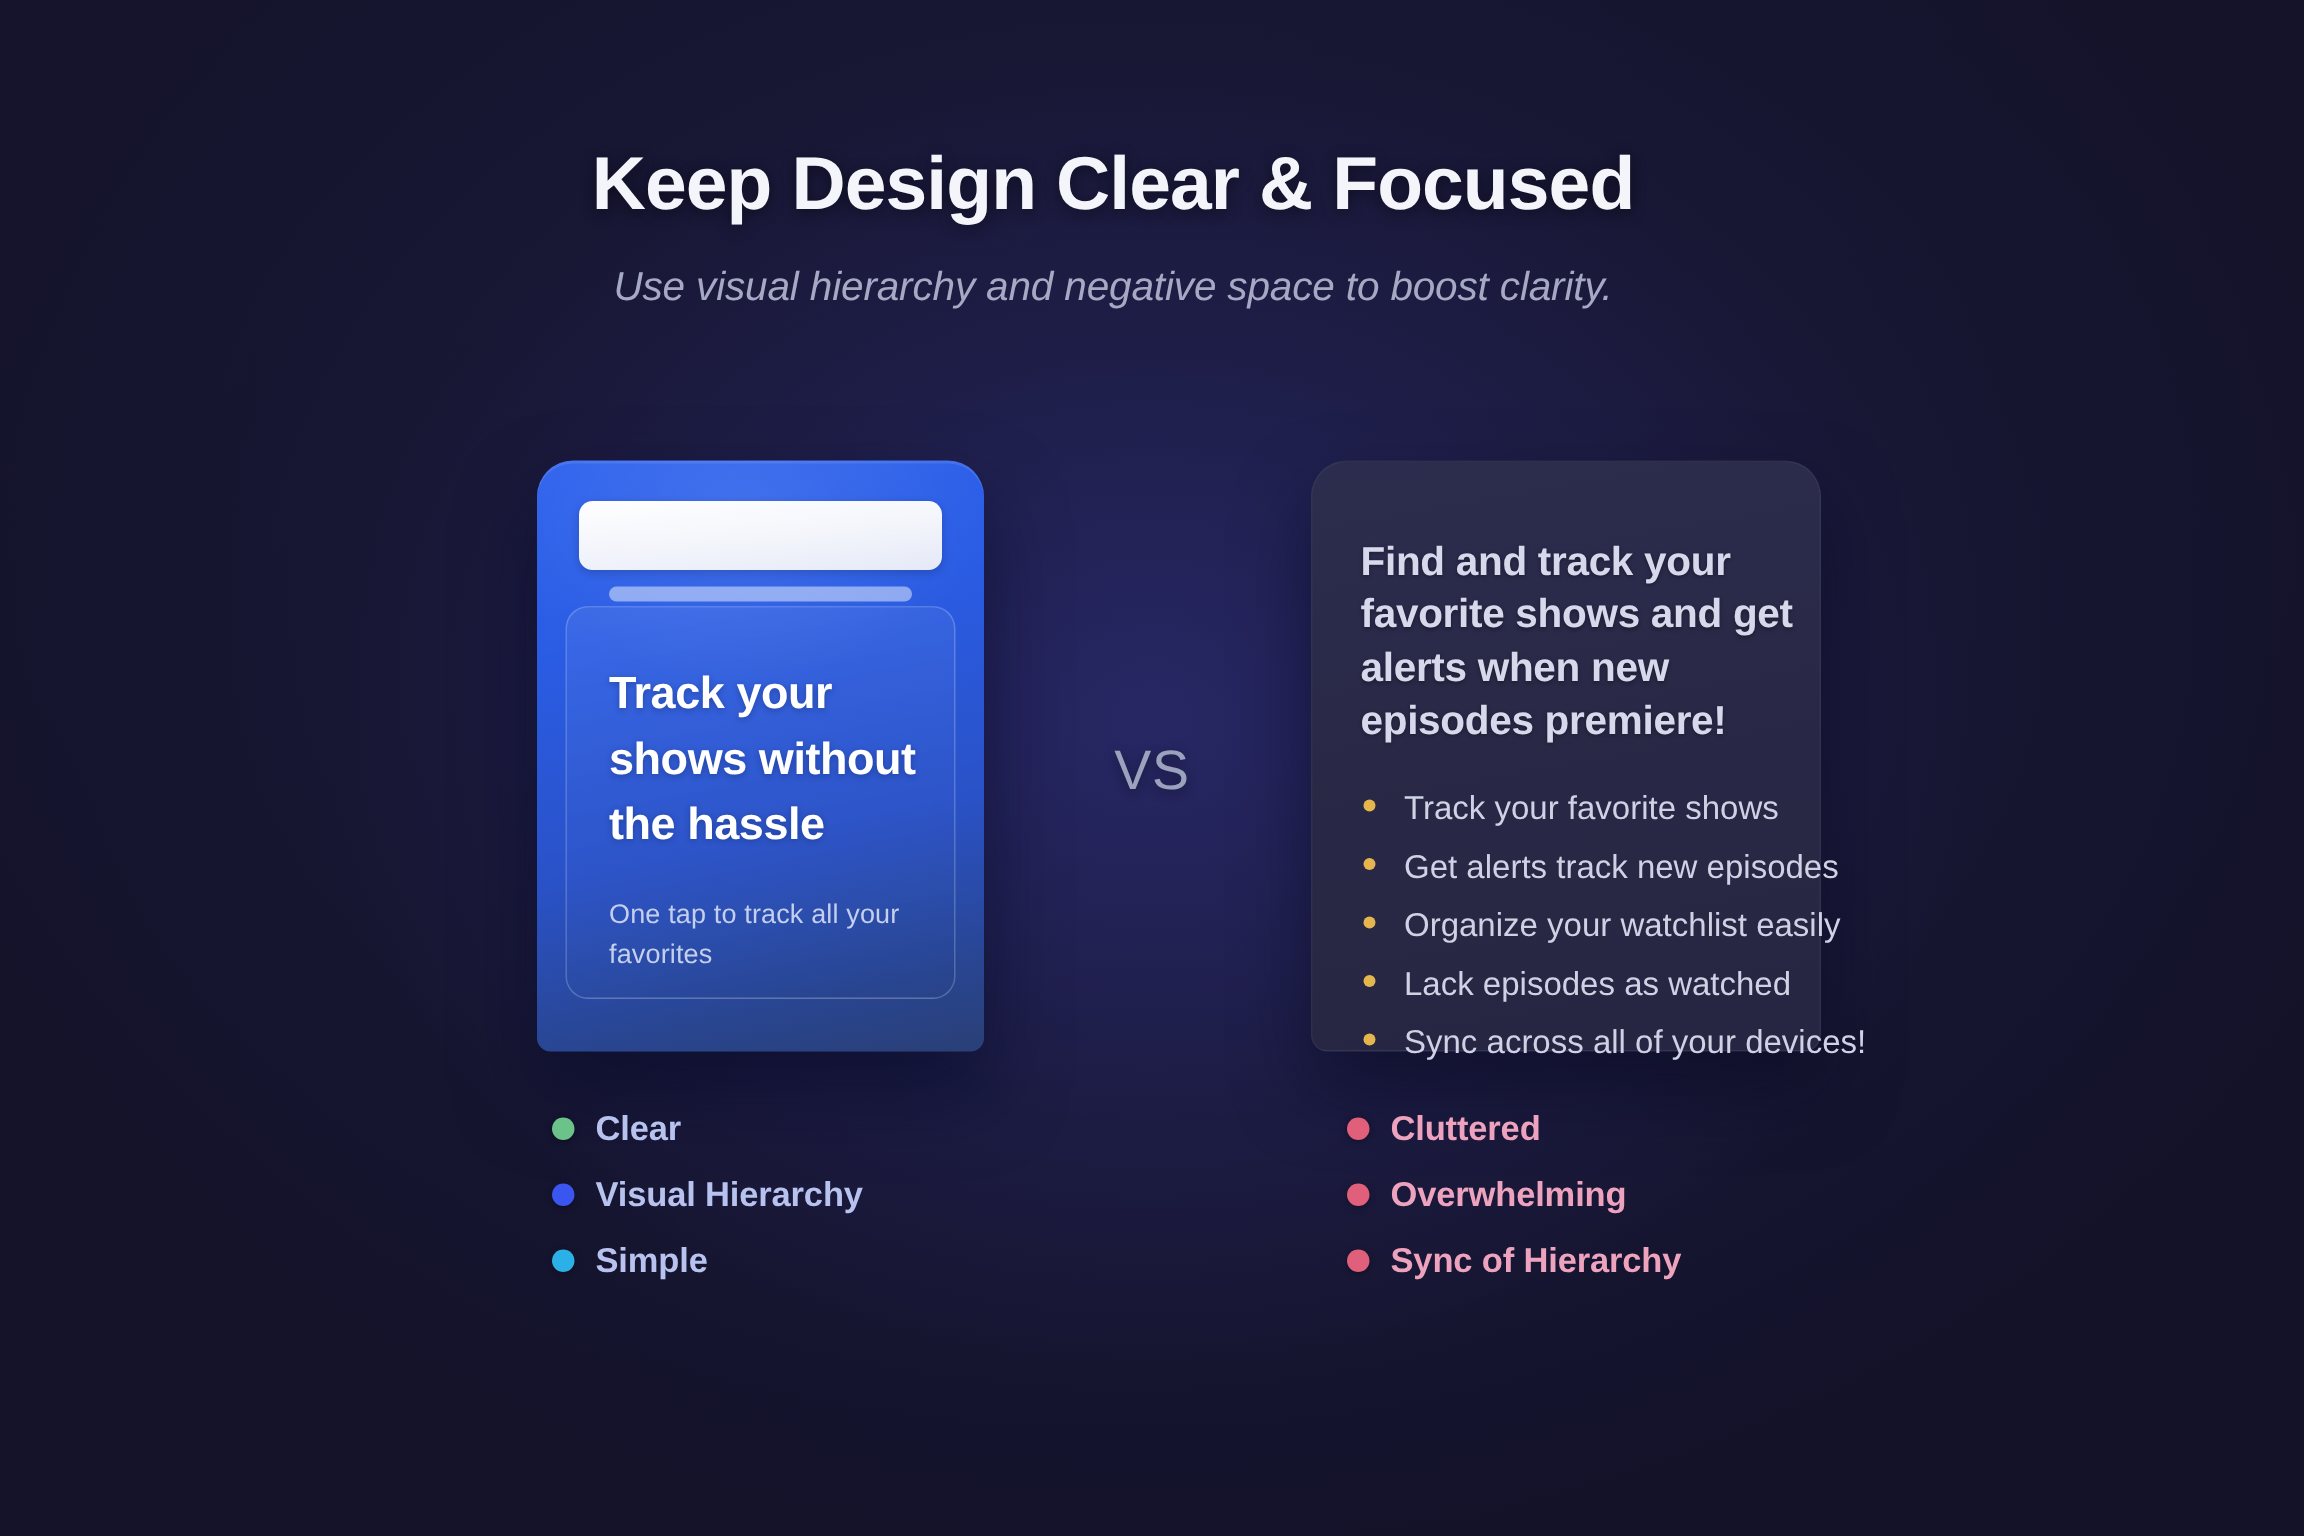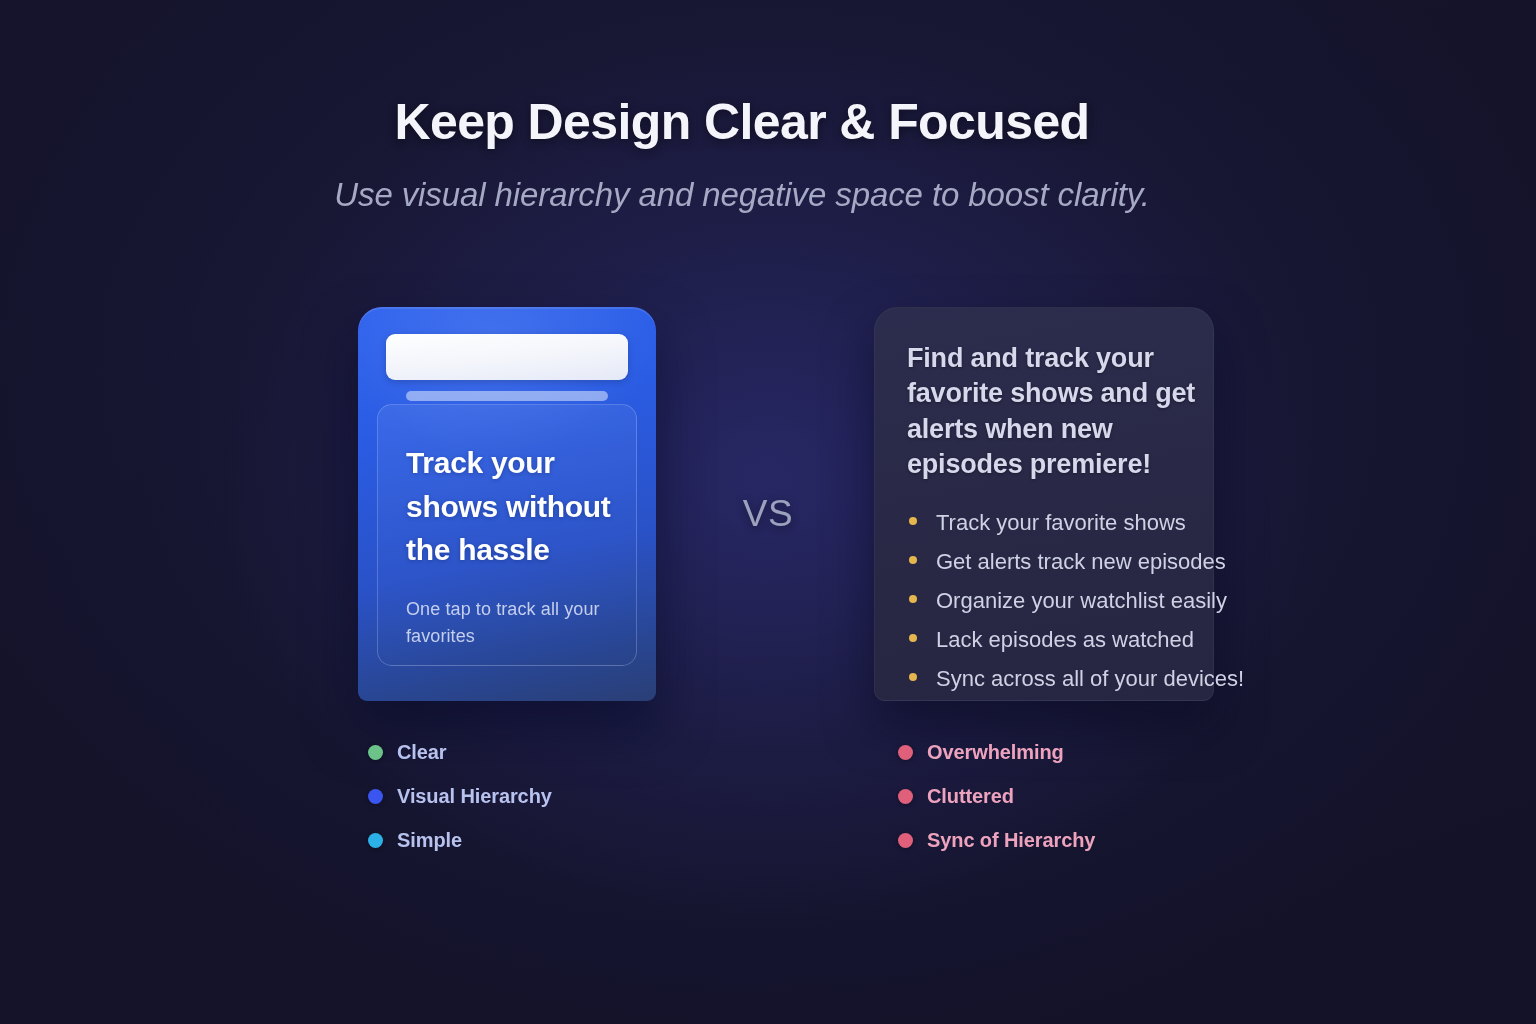--- a/index.html
+++ b/index.html
@@ -36,21 +36,21 @@
     margin: 0;
     font-size: 50px;
     line-height: 1.06;
     font-weight: bold;
     color: #f4f5fa;
     letter-spacing: -0.6px;
     text-shadow: 0 2px 10px rgba(0,0,0,0.45);
   }
   .page-subtitle {
     margin: 26px 0 0 0;
-    font-size: 33px;
+    font-size: 27px;
     line-height: 1.2;
     font-style: italic;
     font-weight: normal;
     color: #a6a9c4;
     letter-spacing: -0.1px;
   }
 
   
   .compare {
     position: absolute;
@@ -149,21 +149,21 @@
     position: absolute;
     left: 874px;
     top: 0;
     width: 340px;
     height: 394px;
     box-sizing: border-box;
     border-radius: 24px 24px 11px 11px;
     background: linear-gradient(170deg, #2c2c4e 0%, #292947 45%, #262642 100%);
     border: 1px solid rgba(255,255,255,0.045);
     box-shadow: 0 24px 48px rgba(5,8,30,0.50);
-    padding: 33px 0 0 32px;
+    padding: 49px 0 0 32px;
   }
   .bad-heading {
     margin: 0;
     width: 312px;
     font-size: 27px;
     line-height: 1.31;
     font-weight: bold;
     color: #d6d9ec;
     letter-spacing: -0.2px;
     text-shadow: 0 1px 3px rgba(0,0,0,0.35);
@@ -212,21 +212,21 @@
   }
   .tag-dot {
     width: 15px;
     height: 15px;
     border-radius: 50%;
     margin-right: 14px;
     flex: 0 0 auto;
     box-shadow: 0 1px 4px rgba(0,0,0,0.35);
   }
   .tag-label {
-    font-size: 20px;
+    font-size: 23px;
     font-weight: bold;
     letter-spacing: -0.1px;
   }
   .tag-col.left  .tag-label { color: #b7c2ef; }
   .tag-col.right .tag-label { color: #eda3bd; }
 </style>
 </head>
 <body>
 
 <div id="stage">
@@ -289,25 +289,25 @@
       </div>
       <div class="tag-row">
         <span class="tag-dot" style="background: rgb(43, 176, 232);"></span>
         <span class="tag-label">Simple</span>
       </div>
     </div>
 
     <div class="tag-col right">
       <div class="tag-row">
         <span class="tag-dot" style="background: rgb(224, 96, 124);"></span>
+        <span class="tag-label">Cluttered</span>
+      </div>
+      <div class="tag-row">
+        <span class="tag-dot" style="background: rgb(224, 96, 124);"></span>
         <span class="tag-label">Overwhelming</span>
-      </div>
-      <div class="tag-row">
-        <span class="tag-dot" style="background: rgb(224, 96, 124);"></span>
-        <span class="tag-label">Cluttered</span>
       </div>
       <div class="tag-row">
         <span class="tag-dot" style="background: rgb(224, 96, 124);"></span>
         <span class="tag-label">Sync of Hierarchy</span>
       </div>
     </div>
   </div>
 
 </div>
 

